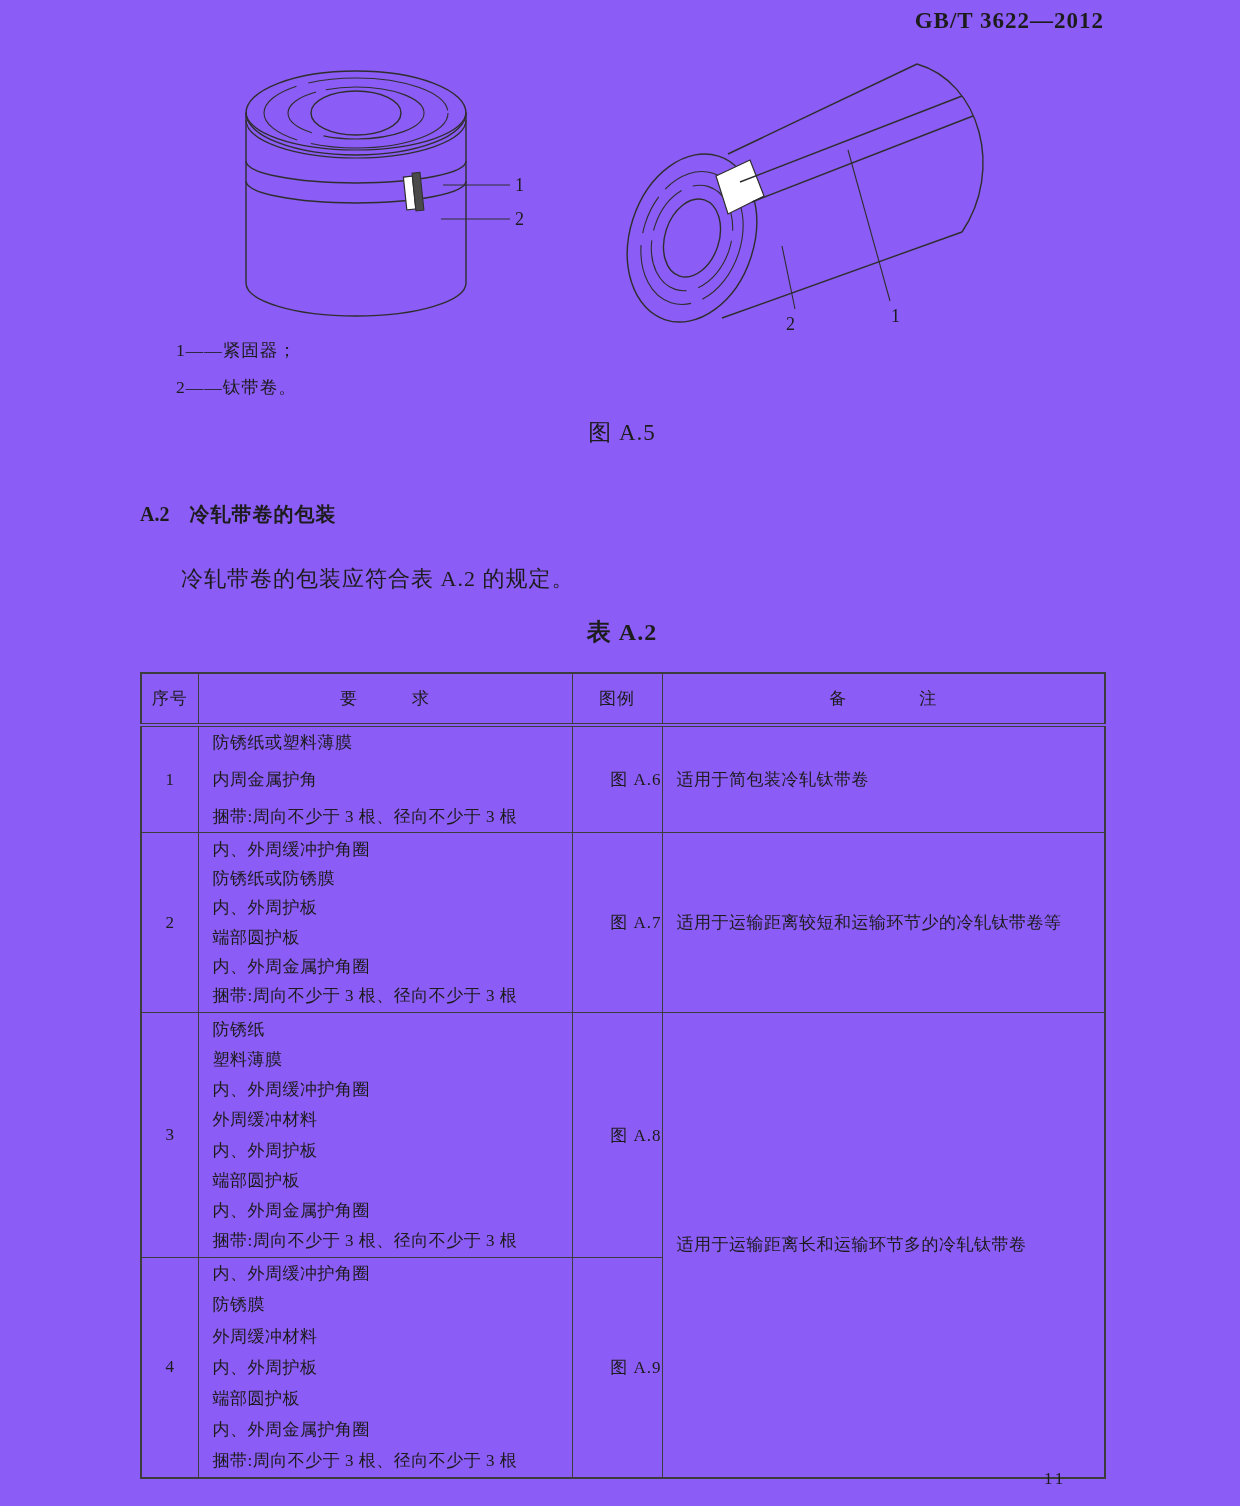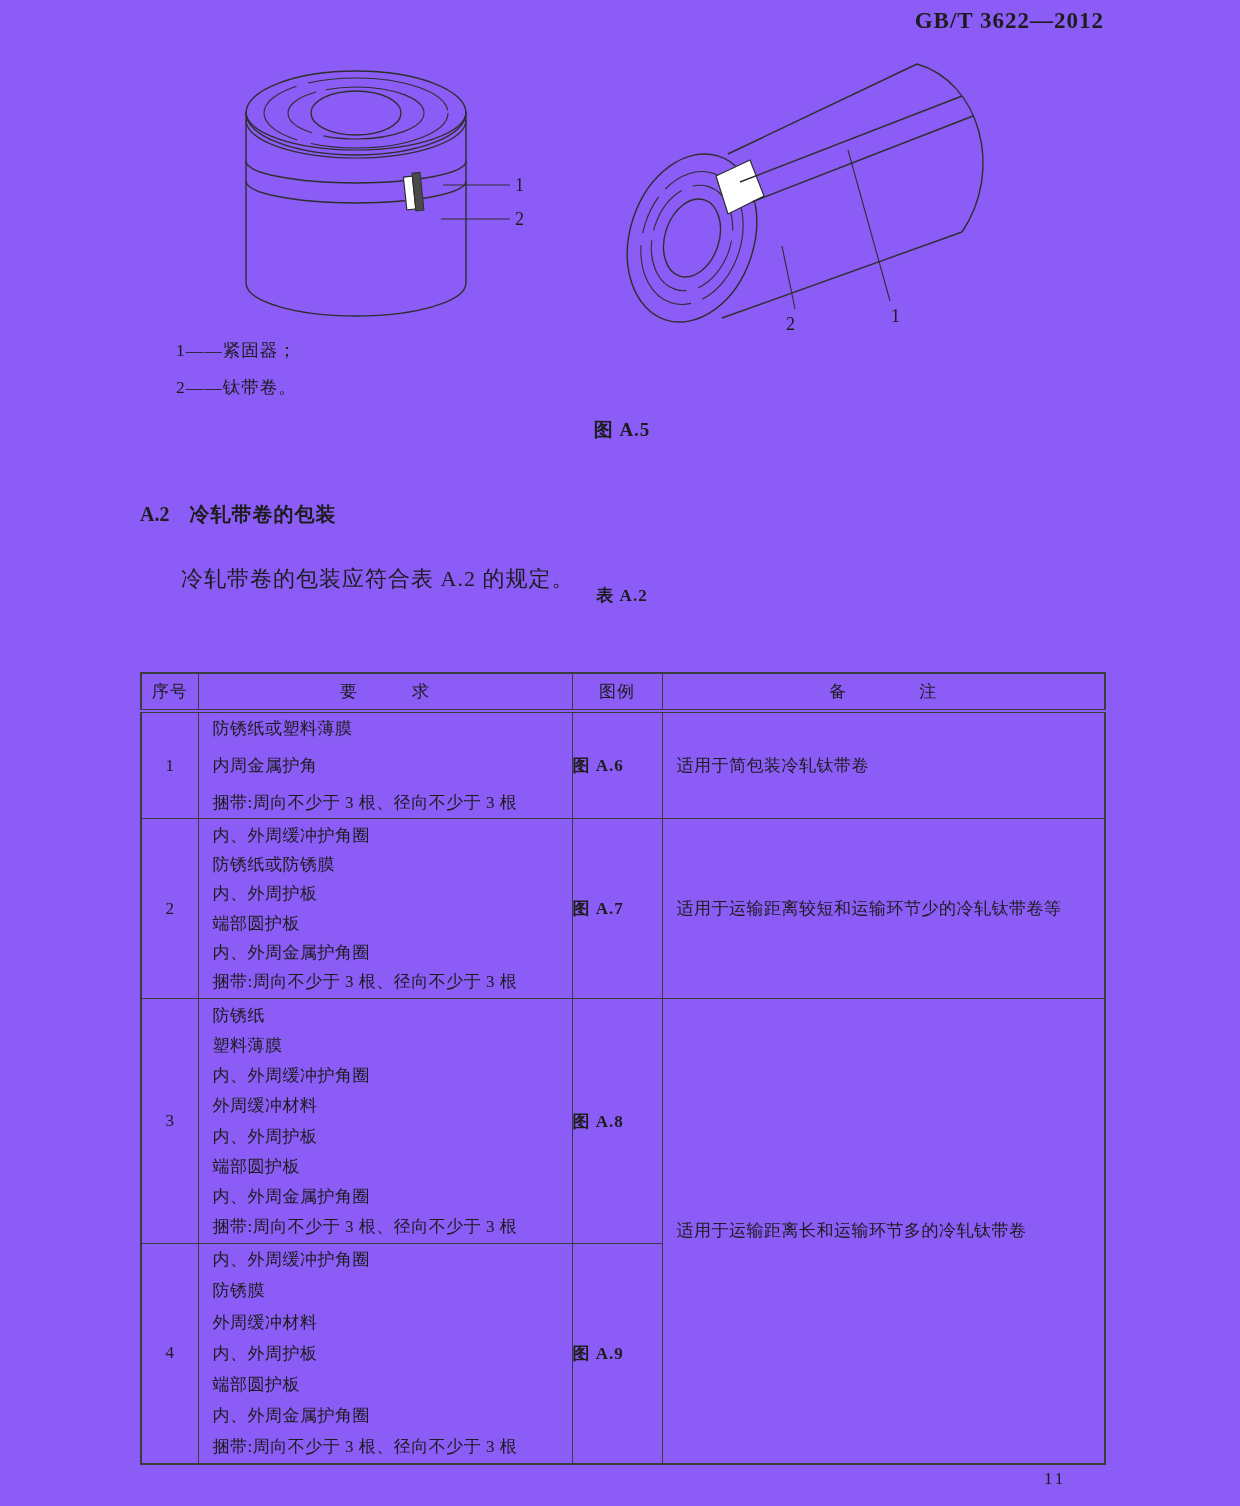--- a/index.html
+++ b/index.html
@@ -15,47 +15,47 @@
   }
   .fig-left  { position:absolute; left:243px; top:68px; width:290px; height:255px; }
   .fig-right { position:absolute; left:612px; top:50px; width:405px; height:292px; }
   svg .ln { stroke:#2e2e2e; stroke-width:1.4; fill:none; }
   svg .thin { stroke:#2e2e2e; stroke-width:1.1; fill:none; }
   svg text { font-family:"Liberation Serif","DejaVu Serif",serif; font-size:18px; fill:#1c1c1c; }
   .legend { position:absolute; left:176px; top:338px; font-size:17.5px; }
   .legend-line { margin-bottom:13px; letter-spacing:1px; }
   .fig-caption {
     position:absolute; left:140px; top:417px; width:964px; text-align:center;
-    font-size:19px; font-weight:bold; letter-spacing:1px;
+    font-size:23px; font-weight:normal; letter-spacing:1px;
   }
   .section-heading { position:absolute; left:140px; top:501px; font-size:20px; font-weight:bold; }
   .section-heading .sec-title { margin-left:20px; letter-spacing:1px; }
   .para { position:absolute; left:181px; top:564px; font-size:22px; letter-spacing:1px; }
   .table-caption {
-    position:absolute; left:140px; top:584px; width:964px; text-align:center;
-    font-size:17px; font-weight:bold; letter-spacing:1px;
+    position:absolute; left:140px; top:616px; width:964px; text-align:center;
+    font-size:24px; font-weight:bold; letter-spacing:1px;
   }
   table.pack-table {
     position:absolute; left:140px; top:672px; width:964px;
     border-collapse:collapse; table-layout:fixed;
     font-size:17px; color:#1c1c1c;
     border:2px solid #3c3c3c;
   }
   .pack-table th, .pack-table td { border:1px solid #3c3c3c; vertical-align:middle; }
   .pack-table thead th {
     font-weight:normal; text-align:center; letter-spacing:1px;
     border-bottom:4px double #3c3c3c;
   }
-  .tr-head { height:38px; }
+  .tr-head { height:52px; }
   .tr-r1 { height:107px; }
   .tr-r2 { height:180px; }
   .tr-r3 { height:245px; }
   .tr-r4 { height:220px; }
   .c-no  { text-align:center; }
-  .c-leg { text-align:left; letter-spacing:1px;font-weight:bold; }
+  .c-leg { text-align:right; letter-spacing:1px; }
   .c-note { text-align:left; padding:0 8px 0 14px; letter-spacing:0.5px; }
   .req-wrap {
     display:flex; flex-direction:column; justify-content:space-between;
     padding:4px 8px 4px 14px; letter-spacing:0.5px;
   }
   .tr-r1 .req-wrap { height:105px; }
   .tr-r2 .req-wrap { height:178px; }
   .tr-r3 .req-wrap { height:243px; }
   .tr-r4 .req-wrap { height:218px; }
   .page-no { position:absolute; left:1044px; top:1469px; font-size:17px; letter-spacing:3px; }

